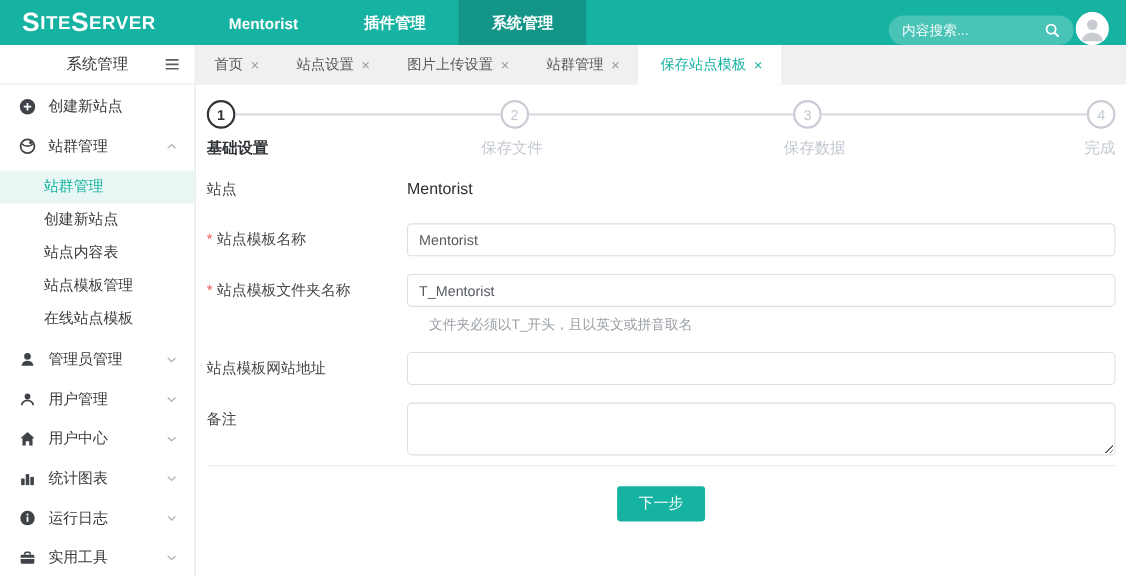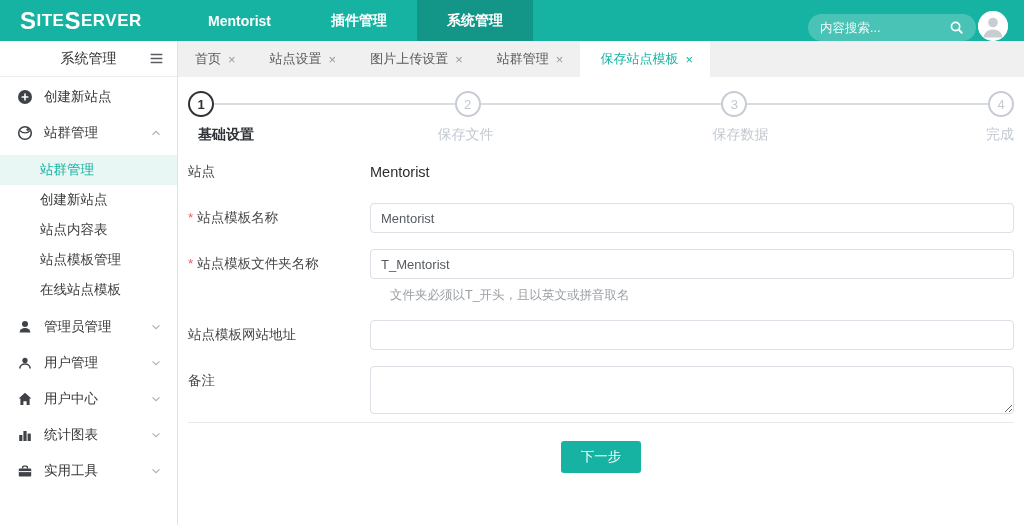--- a/index.html
+++ b/index.html
@@ -56,21 +56,21 @@
 
   
   .step-track { display:flex; align-items:center; margin-top:2px; }
   .step-circle { width:26px; height:26px; border-radius:50%; border:2px solid #c7ccd4;
     color:#c3c8d1; font-size:13px; display:flex; align-items:center; justify-content:center; flex:none; }
   .step-circle.active { border-color:#2f3236; color:#2f3236; font-weight:bold; }
   .step-line { flex:1; height:2px; background:#d9dce1; }
   .step-labels { position:relative; height:18px; margin-top:9px; font-size:14px; color:#c3c8d1; }
   .step-labels .sl { position:absolute; top:0; white-space:nowrap; }
   .sl.active { color:#2f3236; font-weight:bold; }
-  .sl1 { left:10px; } .sl2 { left:33.6%; transform:translateX(-50%); }
+  .sl1 { left:0; } .sl2 { left:33.6%; transform:translateX(-50%); }
   .sl3 { left:66.9%; transform:translateX(-50%); } .sl4 { right:0; }
 
   
   .form { margin-top:13px; }
   .form-row { display:flex; align-items:flex-start; margin-bottom:16px; }
   .form-label { width:182px; flex:none; padding-right:12px;
     font-size:13.5px; color:#474747; line-height:30px; }
   .req { color:#f25c5c; margin-right:4px; }
   .form-control { flex:1; min-width:0; }
   .static-value { font-size:14.5px; color:#2d2d2d; line-height:30px; font-weight:500; }
@@ -221,20 +221,35 @@
             </svg>
         </span>
         <span>统计图表</span>
         <span class="chev">
           <svg width="14" height="14" viewBox="0 0 16 16">
               <path d="M4 6.2 L8 10 L12 6.2" stroke="#aeb2b9" stroke-width="1.4" fill="none"></path>
             </svg>
         </span>
       </div>
 
+      <div class="menu-item">
+        <span class="mi-icon">
+          <svg width="16" height="16" viewBox="0 0 16 16">
+              <circle cx="8" cy="8" r="6.6" fill="#3f4347"></circle>
+              <rect x="7.2" y="6.8" width="1.6" height="4.6" fill="#fff"></rect>
+              <rect x="7.2" y="3.9" width="1.6" height="1.8" fill="#fff"></rect>
+            </svg>
+        </span>
+        <span>运行日志</span>
+        <span class="chev">
+          <svg width="14" height="14" viewBox="0 0 16 16">
+              <path d="M4 6.2 L8 10 L12 6.2" stroke="#aeb2b9" stroke-width="1.4" fill="none"></path>
+            </svg>
+        </span>
+      </div>
 
       <div class="menu-item">
         <span class="mi-icon">
           <svg width="16" height="16" viewBox="0 0 16 16">
               <path d="M5.6 5.4 V4.2 a1.1 1.1 0 0 1 1.1-1.1 h2.6 a1.1 1.1 0 0 1 1.1 1.1 v1.2" fill="none" stroke="#3f4347" stroke-width="1.4"></path>
               <rect x="1.8" y="5.4" width="12.4" height="8" rx="1" fill="#3f4347"></rect>
               <path d="M1.8 8.6 h12.4" stroke="#fff" stroke-width="1"></path>
             </svg>
         </span>
         <span>实用工具</span>

